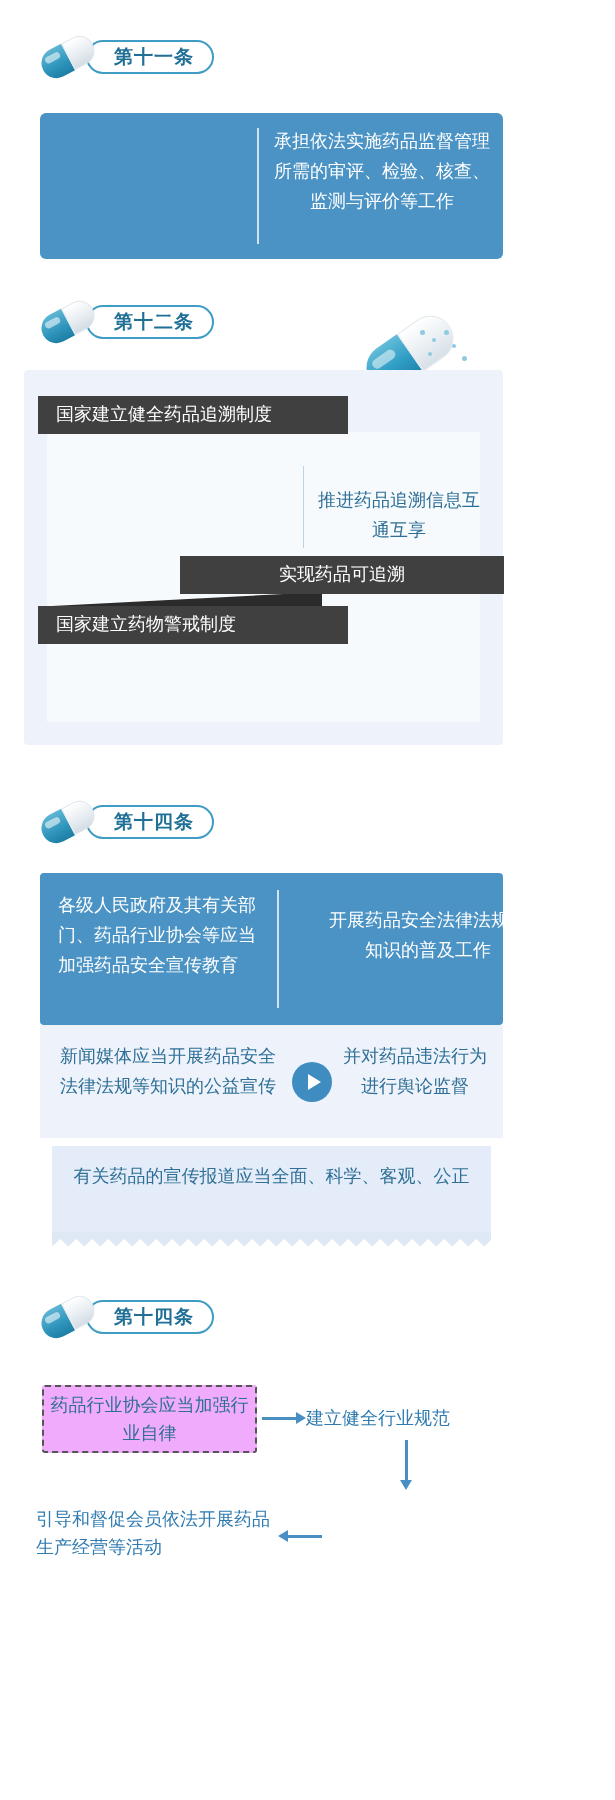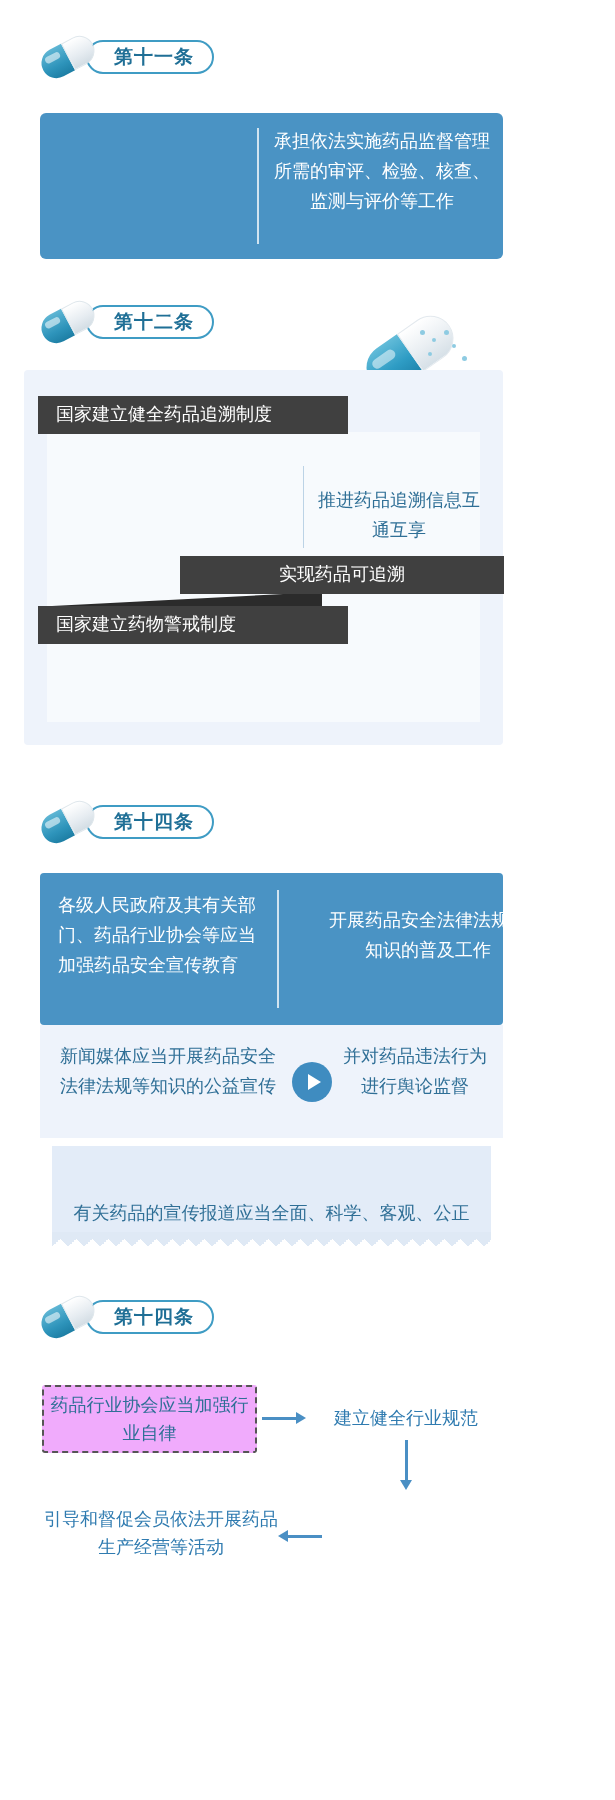--- a/index.html
+++ b/index.html
@@ -199,21 +199,20 @@
     align-items: center;
     justify-content: center;
     text-align: center;
     font-size: 18px;
     line-height: 28px;
     color: #2f6f96;
     background: #f0abfc;
   }
   .plain-txt {
     position: absolute;
-    text-align: center;
     font-size: 18px;
     line-height: 28px;
     color: #2f7bb0;
   }
   .arrow-line {
     position: absolute;
     background: #4a8fc4;
   }
   .arrow-head {
     position: absolute;
@@ -312,21 +311,21 @@
   <div class="txt" style="left:288px; top:905px; width:208px; color:#ffffff;margin-left:36px;">开展药品安全法律法规等知识的普及工作</div>
 
   <div class="light-panel" style="left:40px; top:1025px; width:463px; height:113px; background:#eef3fb; border-radius:0;"></div>
   <div class="txt" style="left:52px; top:1041px; width:230px; text-align:left; padding-left:8px;">新闻媒体应当开展药品安全法律法规等知识的公益宣传</div>
   <div class="play-circle" style="left:292px; top:1062px;">
       <div class="tri"></div>
     </div>
   <div class="txt" style="left:336px; top:1041px; width:158px;">并对药品违法行为进行舆论监督</div>
 
   <div class="light-panel" style="left:52px; top:1146px; width:439px; height:86px; background:#e3ecf8; border-radius:0;"></div>
-  <div class="txt" style="left:62px; top:1161px; width:419px;margin-top:37px;">有关药品的宣传报道应当全面、科学、客观、公正</div>
+  <div class="txt" style="left:62px; top:1161px; width:419px;">有关药品的宣传报道应当全面、科学、客观、公正</div>
   <div class="zigzag" style="left:52px; top:1232px; width:439px;"></div>
 
   <div class="heading" style="left:40px; top:1300px;">
     <div class="pill-badge">
       <div class="capsule">
         <div class="half-l"></div>
           <div class="half-r"></div>
           <div class="shine"></div>
       </div>
       <div class="pill-label">第十四条</div>

